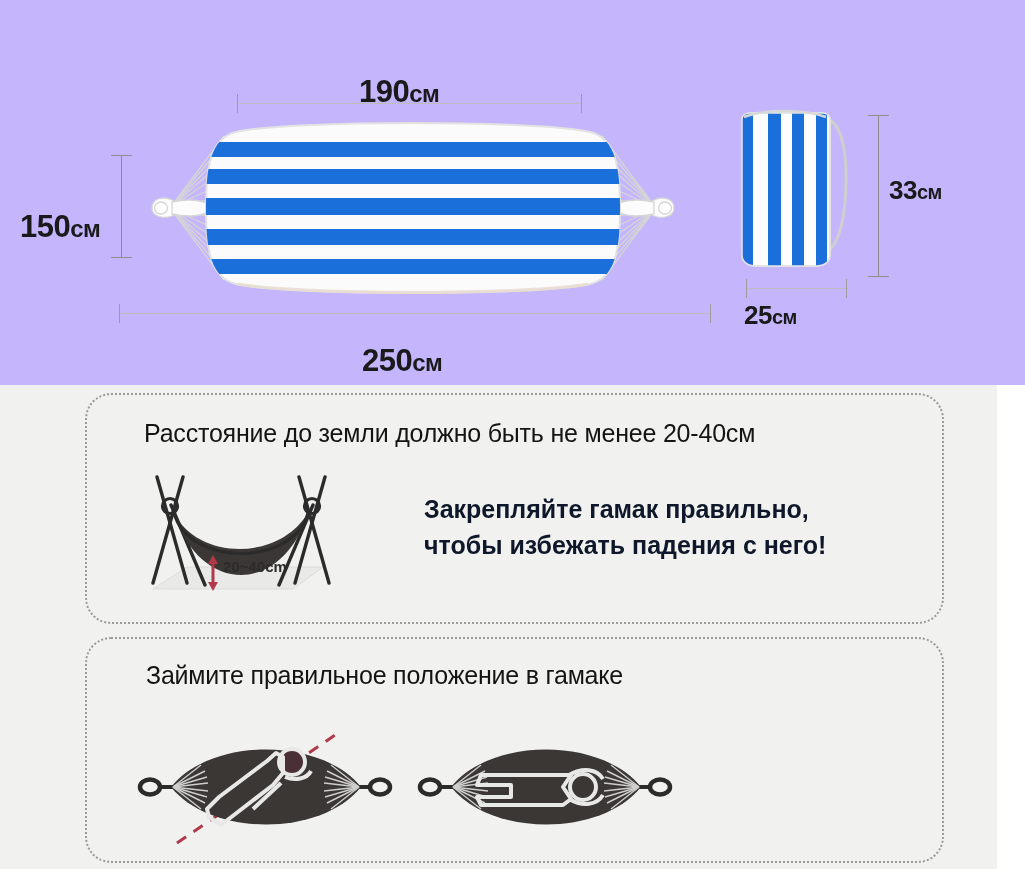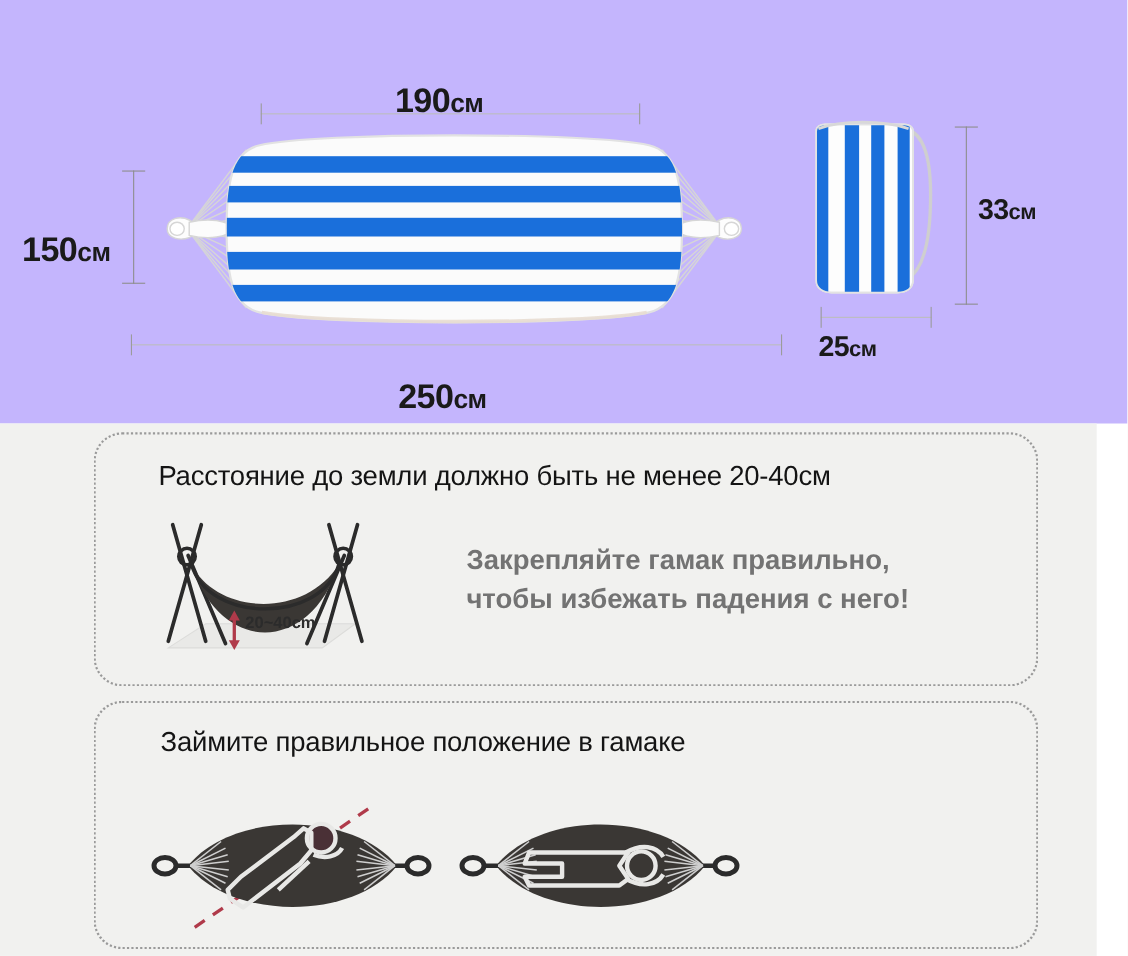--- a/index.html
+++ b/index.html
@@ -91,21 +91,21 @@
   .tip-heading {
     position: absolute;
     color: #141414;
     font-weight: normal;
     font-size: 25px;
     letter-spacing: -0.2px;
     white-space: nowrap;
   }
   .tip-body {
     position: absolute;
-    color: #737373;
+    color: #0f172a;
     font-weight: bold;
     font-size: 25px;
     line-height: 36px;
     white-space: nowrap;
   }
   .tip-figure { position: absolute; text-align: center; }
   .tip-measure-text {
     position: absolute;
     font-size: 15px;
     font-weight: bold;

